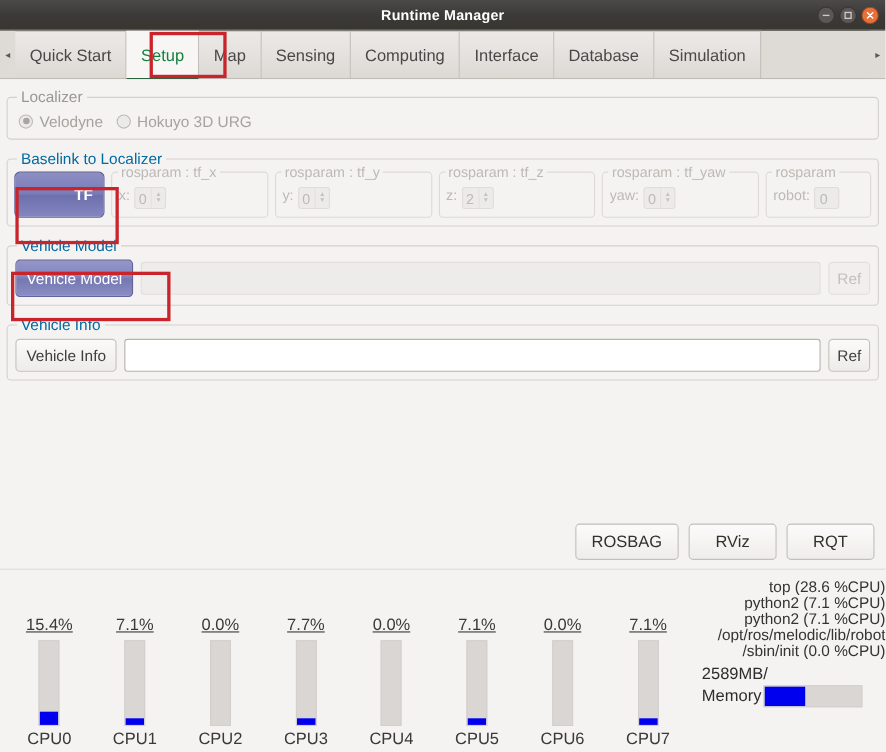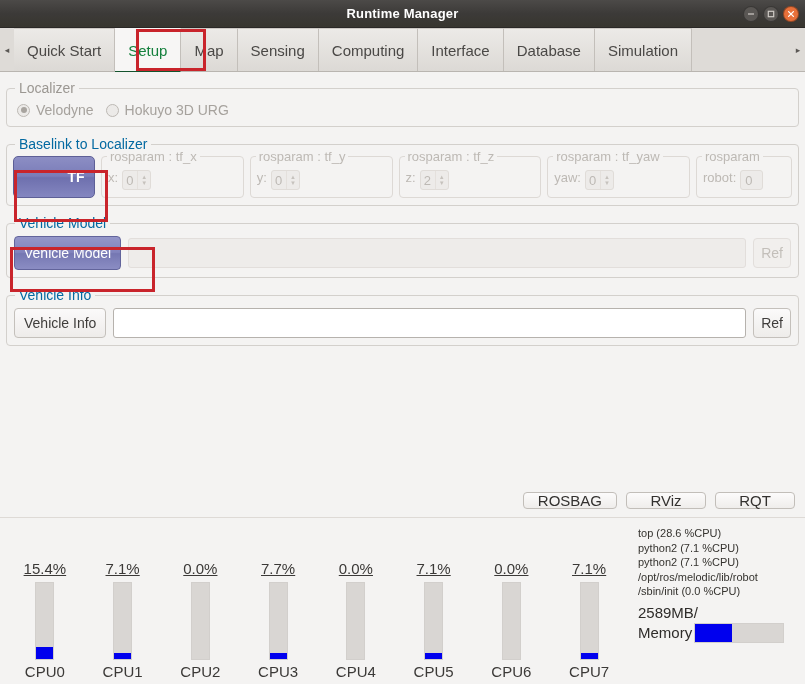--- a/index.html
+++ b/index.html
@@ -196,21 +196,21 @@
     background: #f1efed; color: #c3bfba; font-size: 14px;
     display: flex; align-items: center;
   }
 
   
   #action-row {
     position: absolute; right: 10px; bottom: 8px;
     display: flex; gap: 9px;
   }
   .btn-action {
-    height: 17px; min-width: 80px; padding: 0 14px;
+    height: 33px; min-width: 80px; padding: 0 14px;
     border-radius: 4px;
     background: linear-gradient(to bottom, #fcfbfb 0%, #efedeb 100%);
     border: 1px solid #c2beb9;
     color: #33312f; font-size: 15px;
     display: flex; align-items: center; justify-content: center;
   }
 
   
   #monitor {
     height: 167px;
@@ -242,24 +242,25 @@
   .cpu .gauge .fill { width: 100%; background: #0000ee; }
   .cpu .name { font-size: 15px; color: #3b3937; margin-top: 3px; }
 
   #sys-area {
     flex: 1 1 auto;
     padding: 2px 0 0 4px;
     display: flex; flex-direction: column;
     overflow: hidden;
   }
   .proc {
-    font-size: 11px; color: #35332f;
+    font-size: 14px; color: #35332f;
     line-height: 14.5px;
     white-space: nowrap;
     overflow: hidden;
+    text-align: right;
   }
   #mem-block { margin-top: 4px; }
   #mem-total { font-size: 15px; color: #2e2c2a; line-height: 19px; }
   #mem-row { display: flex; align-items: center; gap: 2px; margin-top: 1px; }
   #mem-label { font-size: 15px; color: #2e2c2a; }
   #mem-bar {
     width: 90px; height: 20px;
     background: #d9d6d3; border: 1px solid #d2cfcc;
     overflow: hidden;
   }

